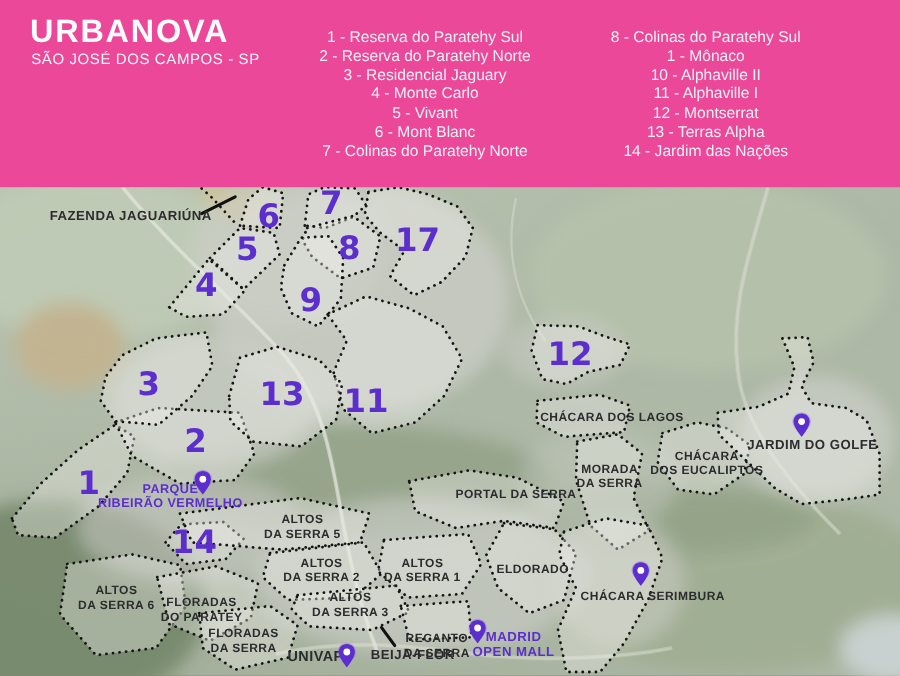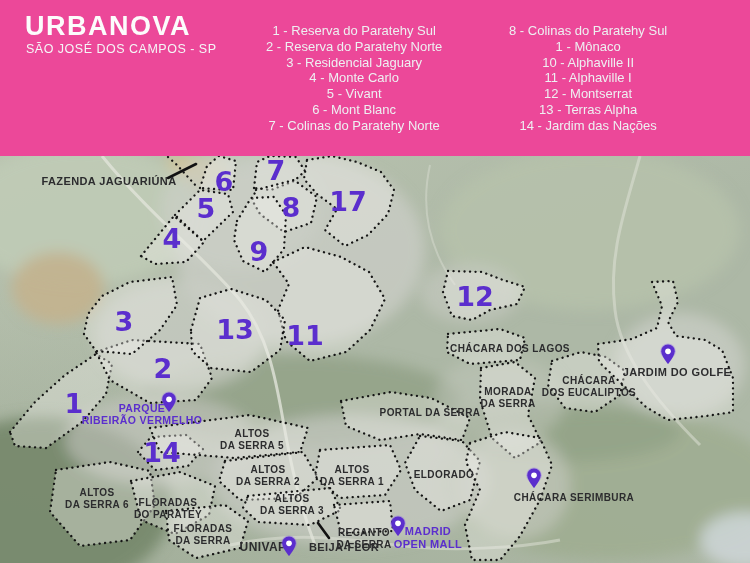--- a/index.html
+++ b/index.html
@@ -187,21 +187,21 @@
       <div class="map-label dark" style="left: 203px; top: 535px; font-size: 10px;">
         <div>FLORADAS</div>
         <div>DA SERRA</div>
       </div>
       <div class="map-label dark" style="left: 256px; top: 547px; font-size: 12px; padding-left: 14px;">
         <div>UNIVAP</div>
       </div>
       <div class="map-label dark" style="left: 344px; top: 547px; font-size: 11px;">
         <div>BEIJA-FLOR</div>
       </div>
-      <div class="map-label dark" style="left: 544px; top: 498px; font-size: 10px; margin-left: 30px;">
+      <div class="map-label dark" style="left: 544px; top: 498px; font-size: 10px;">
         <div>CHÁCARA SERIMBURA</div>
       </div>
       <div class="map-label purple" style="left: 142px; top: 414px; font-size: 10.5px;">
         <div>PARQUE</div>
         <div>RIBEIRÃO VERMELHO</div>
       </div>
       <div class="map-label purple" style="left: 428px; top: 538px; font-size: 11px;">
         <div>MADRID</div>
         <div>OPEN MALL</div>
       </div>

